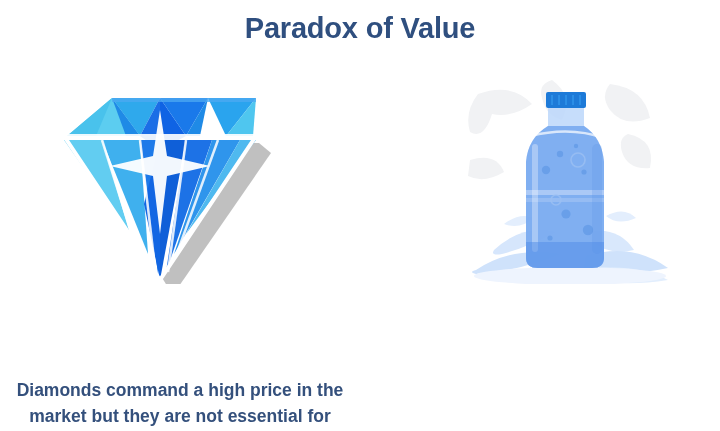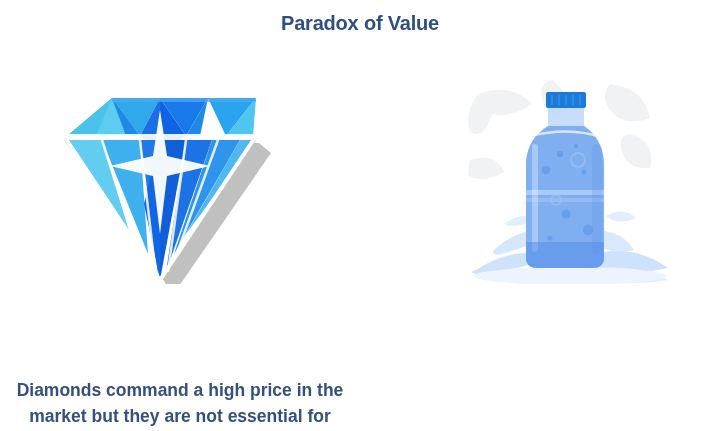--- a/index.html
+++ b/index.html
@@ -18,21 +18,21 @@
     overflow: hidden;
   }
 
   
   #title {
     position: absolute;
     left: 0;
     top: 12px;
     width: 720px;
     text-align: center;
-    font-size: 20px;
+    font-size: 29px;
     font-weight: bold;
     letter-spacing: -0.2px;
     color: #2f4f7f;
     font-family: "Liberation Sans", sans-serif;
   }
 
   
   .col {
     position: absolute;
     top: 74px;

